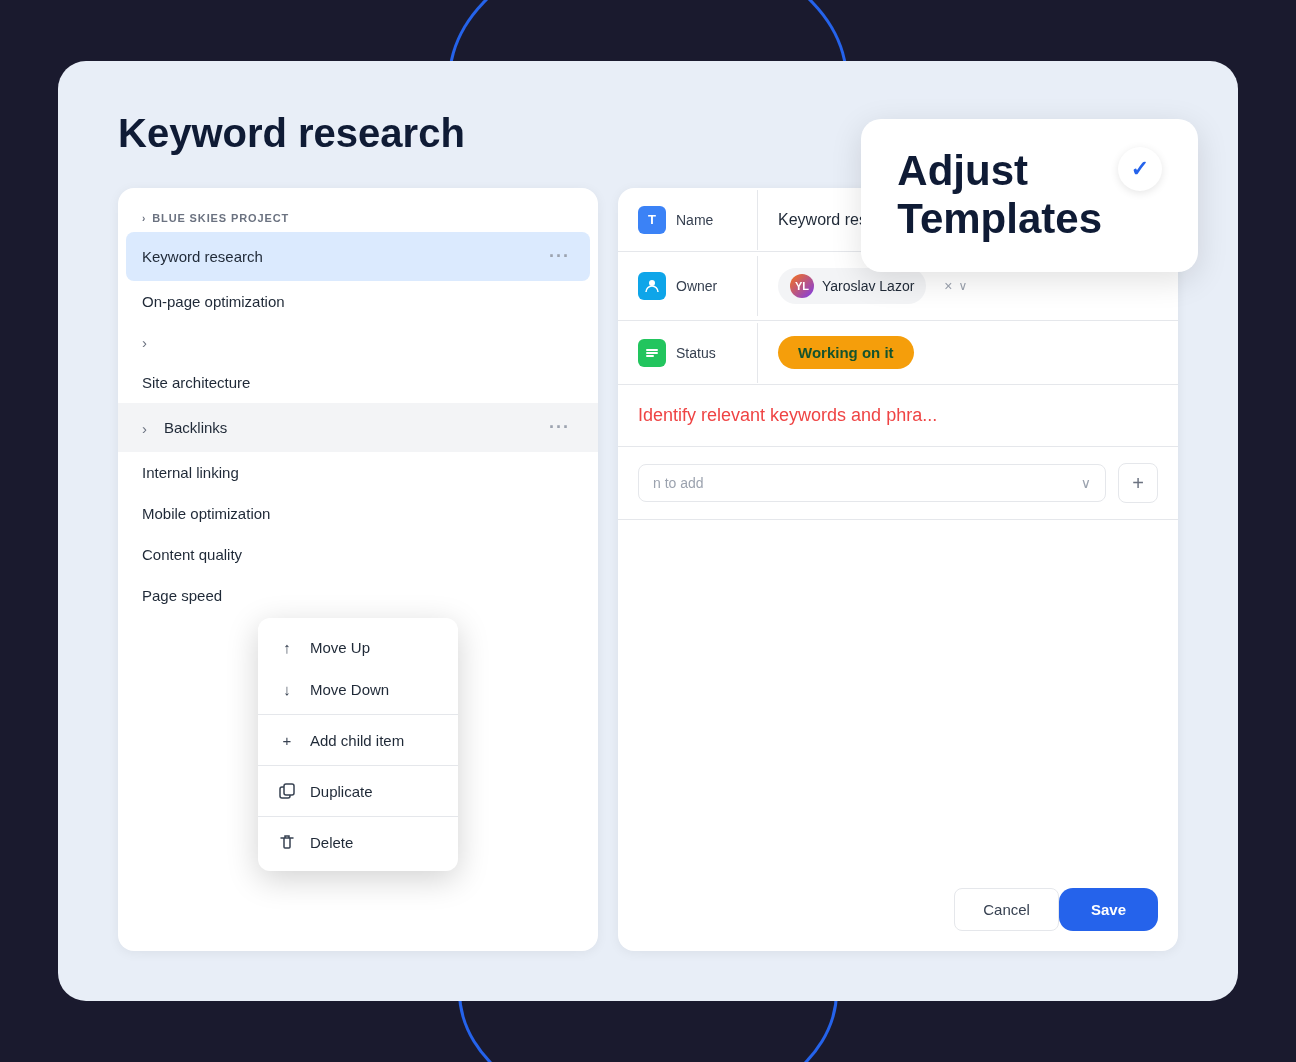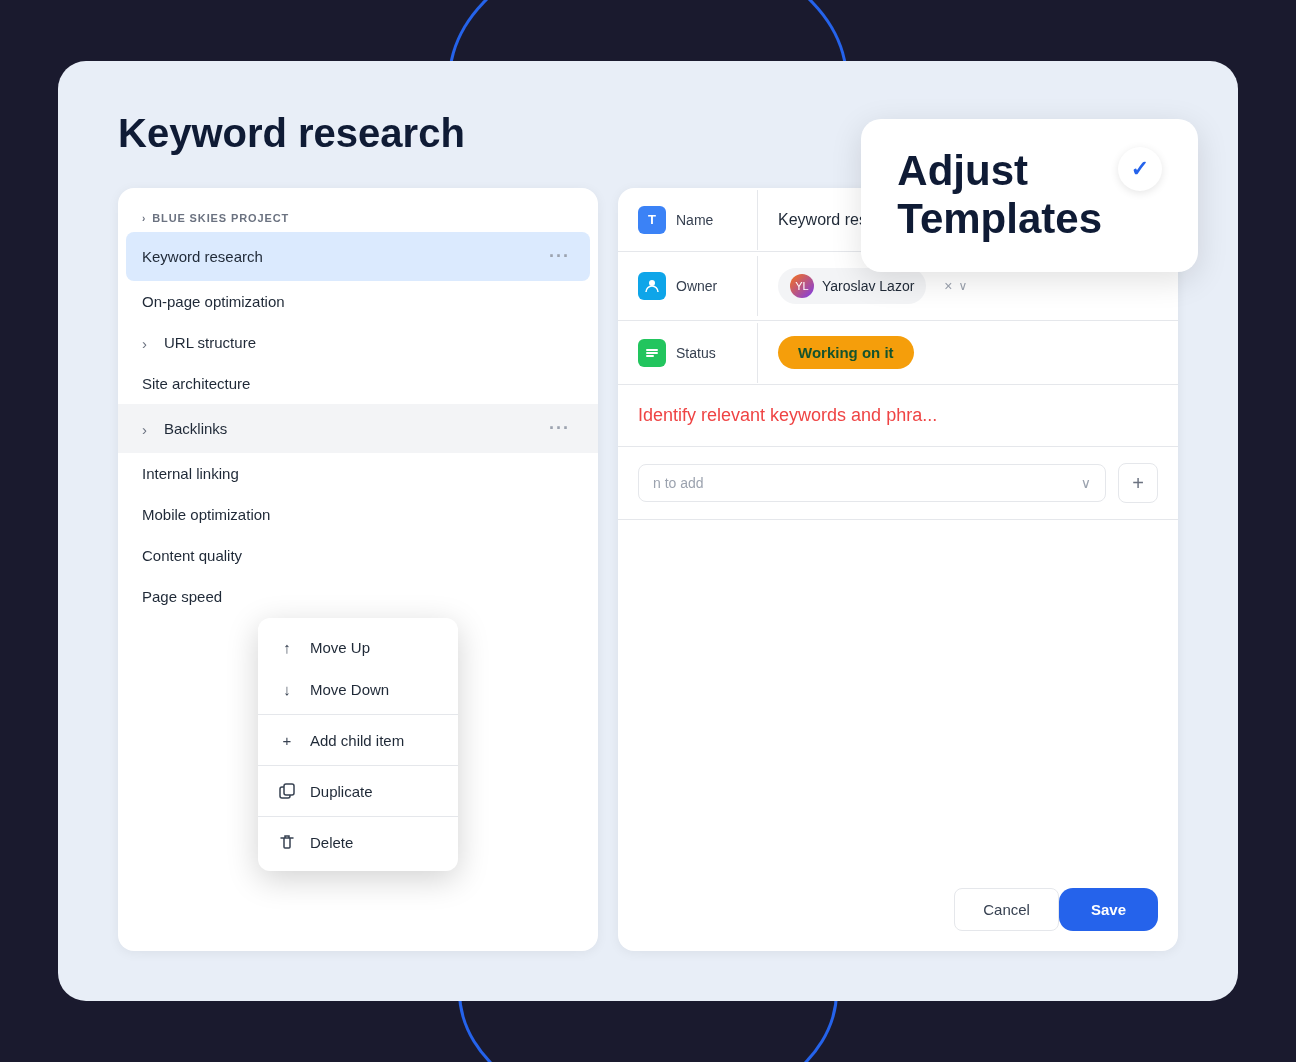--- a/index.html
+++ b/index.html
@@ -277,21 +277,21 @@
     .owner-avatar {
       width: 24px;
       height: 24px;
       border-radius: 50%;
       background: linear-gradient(135deg, #f97316, #7c3aed);
       display: flex;
       align-items: center;
       justify-content: center;
       font-size: 11px;
       color: white;
-      font-weight: 400;
+      font-weight: 700;
     }
     .owner-controls {
       display: flex;
       align-items: center;
       gap: 6px;
       margin-left: 8px;
     }
     .owner-x { color: #9ca3af; font-size: 14px; cursor: pointer; }
     .owner-chevron { color: #9ca3af; font-size: 12px; cursor: pointer; }
 
@@ -411,21 +411,20 @@
         <span class="item-text">Keyword research</span>
         <span class="item-menu">···</span>
       </div>
 
       <div class="list-item">
         <span class="item-text">On-page optimization</span>
       </div>
 
       <div class="list-item has-children">
         <span class="chevron-icon">›</span>
-        <span class="item-text">URL structure</span>
       </div>
 
       <div class="list-item">
         <span class="item-text">Site architecture</span>
       </div>
 
       <div class="list-item has-children" style="background:#f3f4f6;">
         <span class="chevron-icon">›</span>
         <span class="item-text">Backlinks</span>
         <span class="item-menu">···</span>

